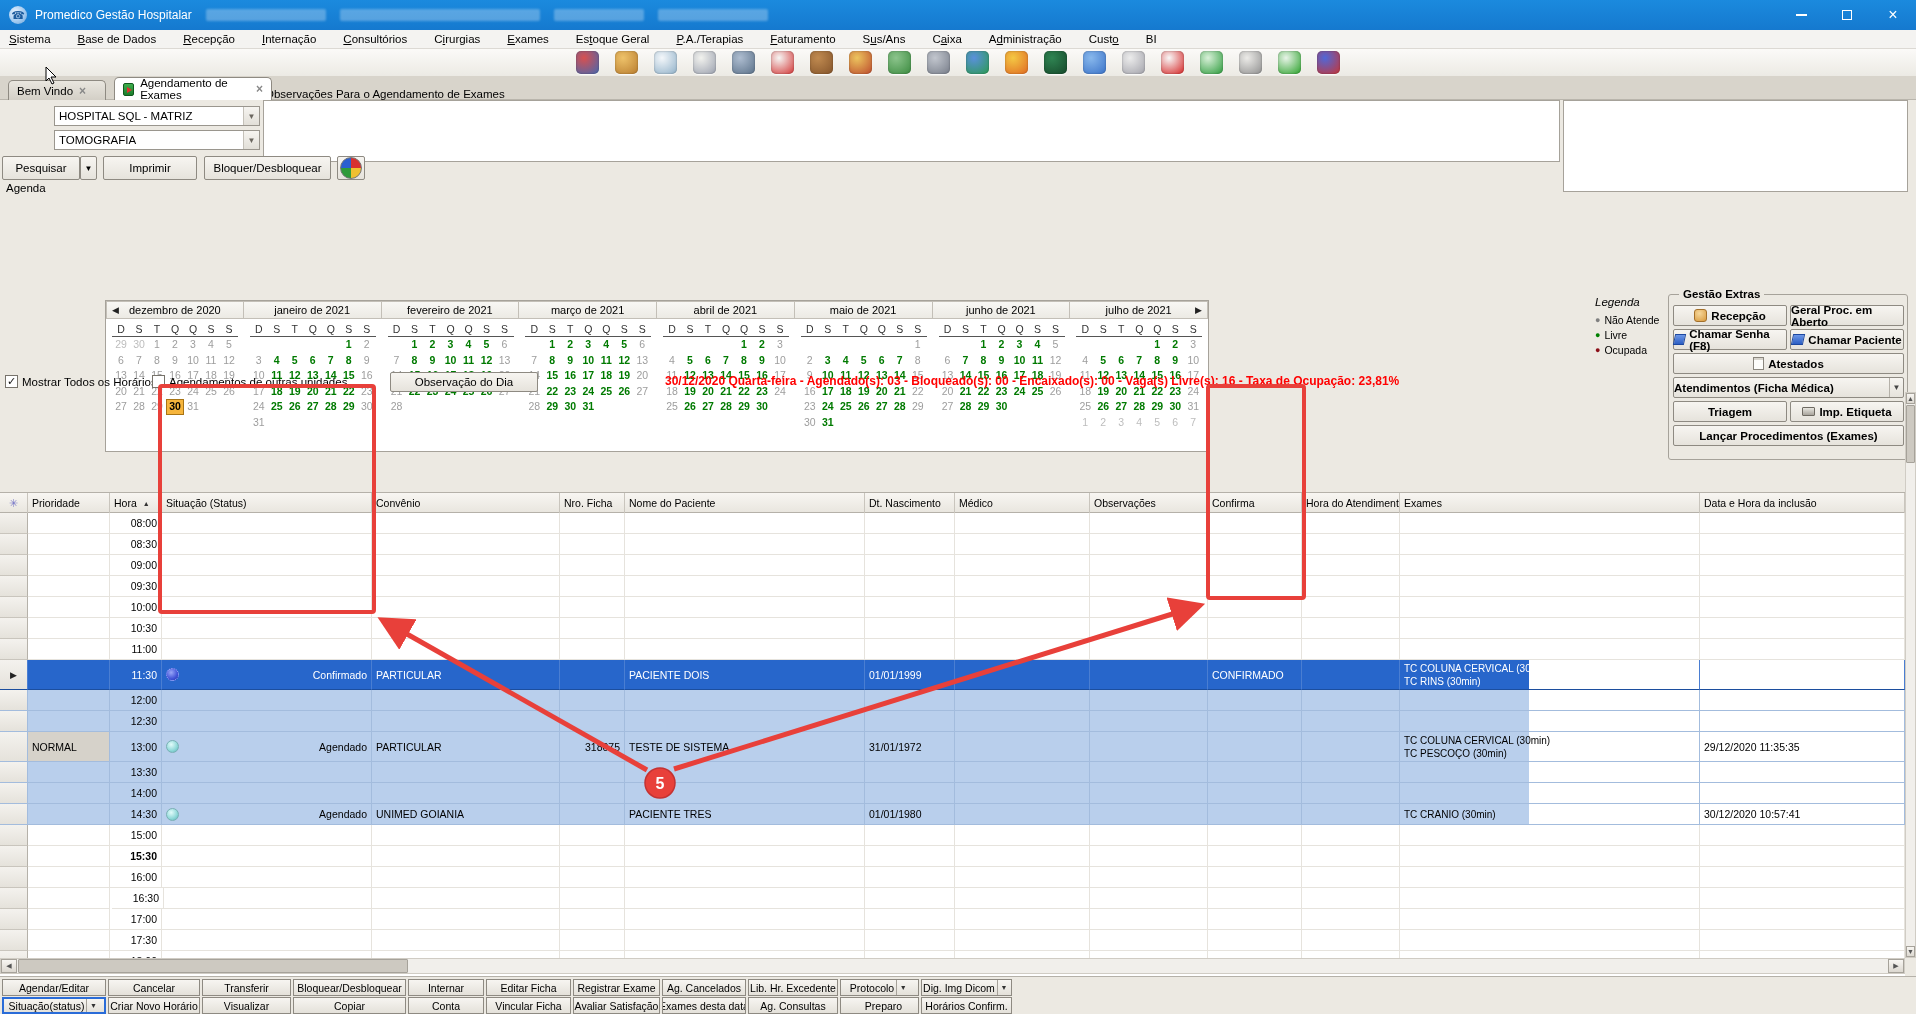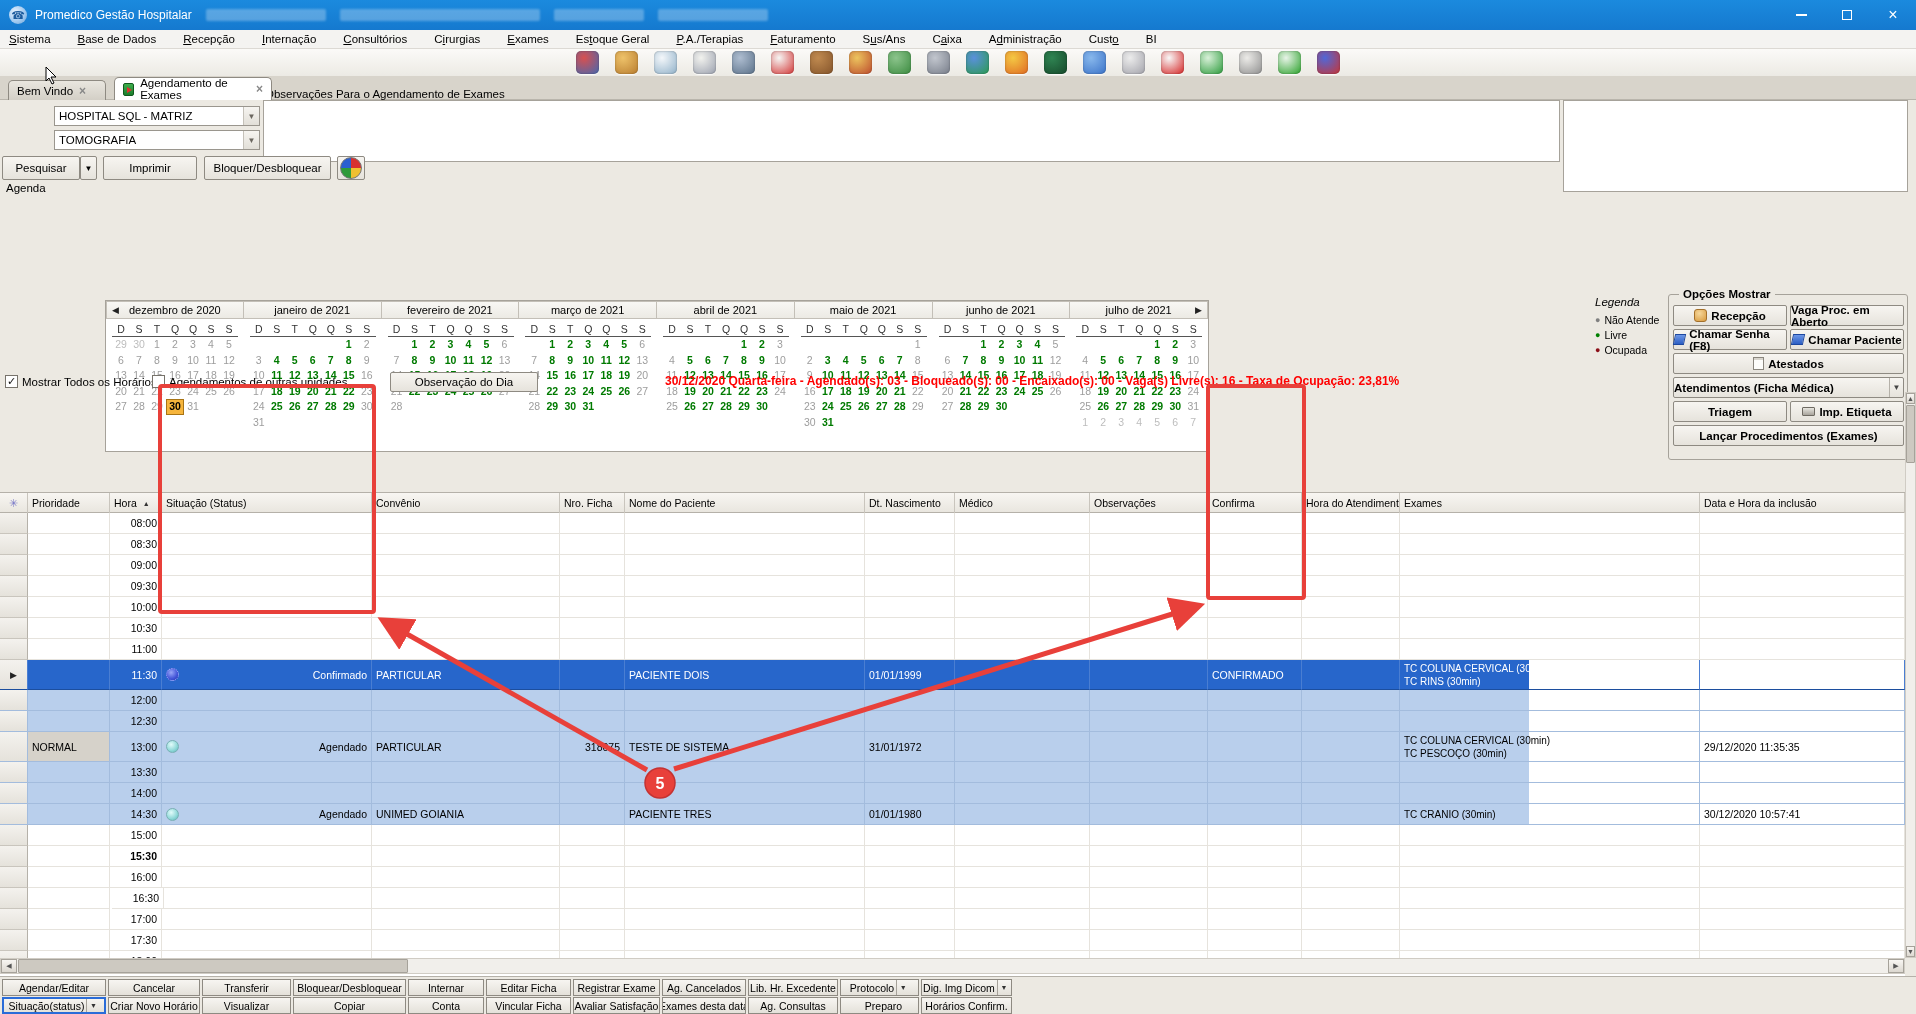--- a/index.html
+++ b/index.html
@@ -752,28 +752,28 @@
             <span>Livre</span>
           </div>
           <div class="legend-item">
             <span class="legend-dot" style="color:#8c0f18">●</span>
             <span>Ocupada</span>
           </div>
         </div>
     </div>
 
     <div id="extras">
-      <div id="extras-title">Opções Mostrar</div>
+      <div id="extras-title">Gestão Extras</div>
       <div id="extras-buttons">
           <div class="btn xbtn half">
             <span class="xicon-person"></span>
             <span>Recepção</span>
           </div>
           <div class="btn xbtn half">
-            <span>Vaga Proc. em Aberto</span>
+            <span>Geral Proc. em Aberto</span>
           </div>
           <div class="btn xbtn half">
             <span class="xicon-book"></span>
             <span>Chamar Senha (F8)</span>
           </div>
           <div class="btn xbtn half">
             <span class="xicon-book"></span>
             <span>Chamar Paciente</span>
           </div>
           <div class="btn xbtn full">

